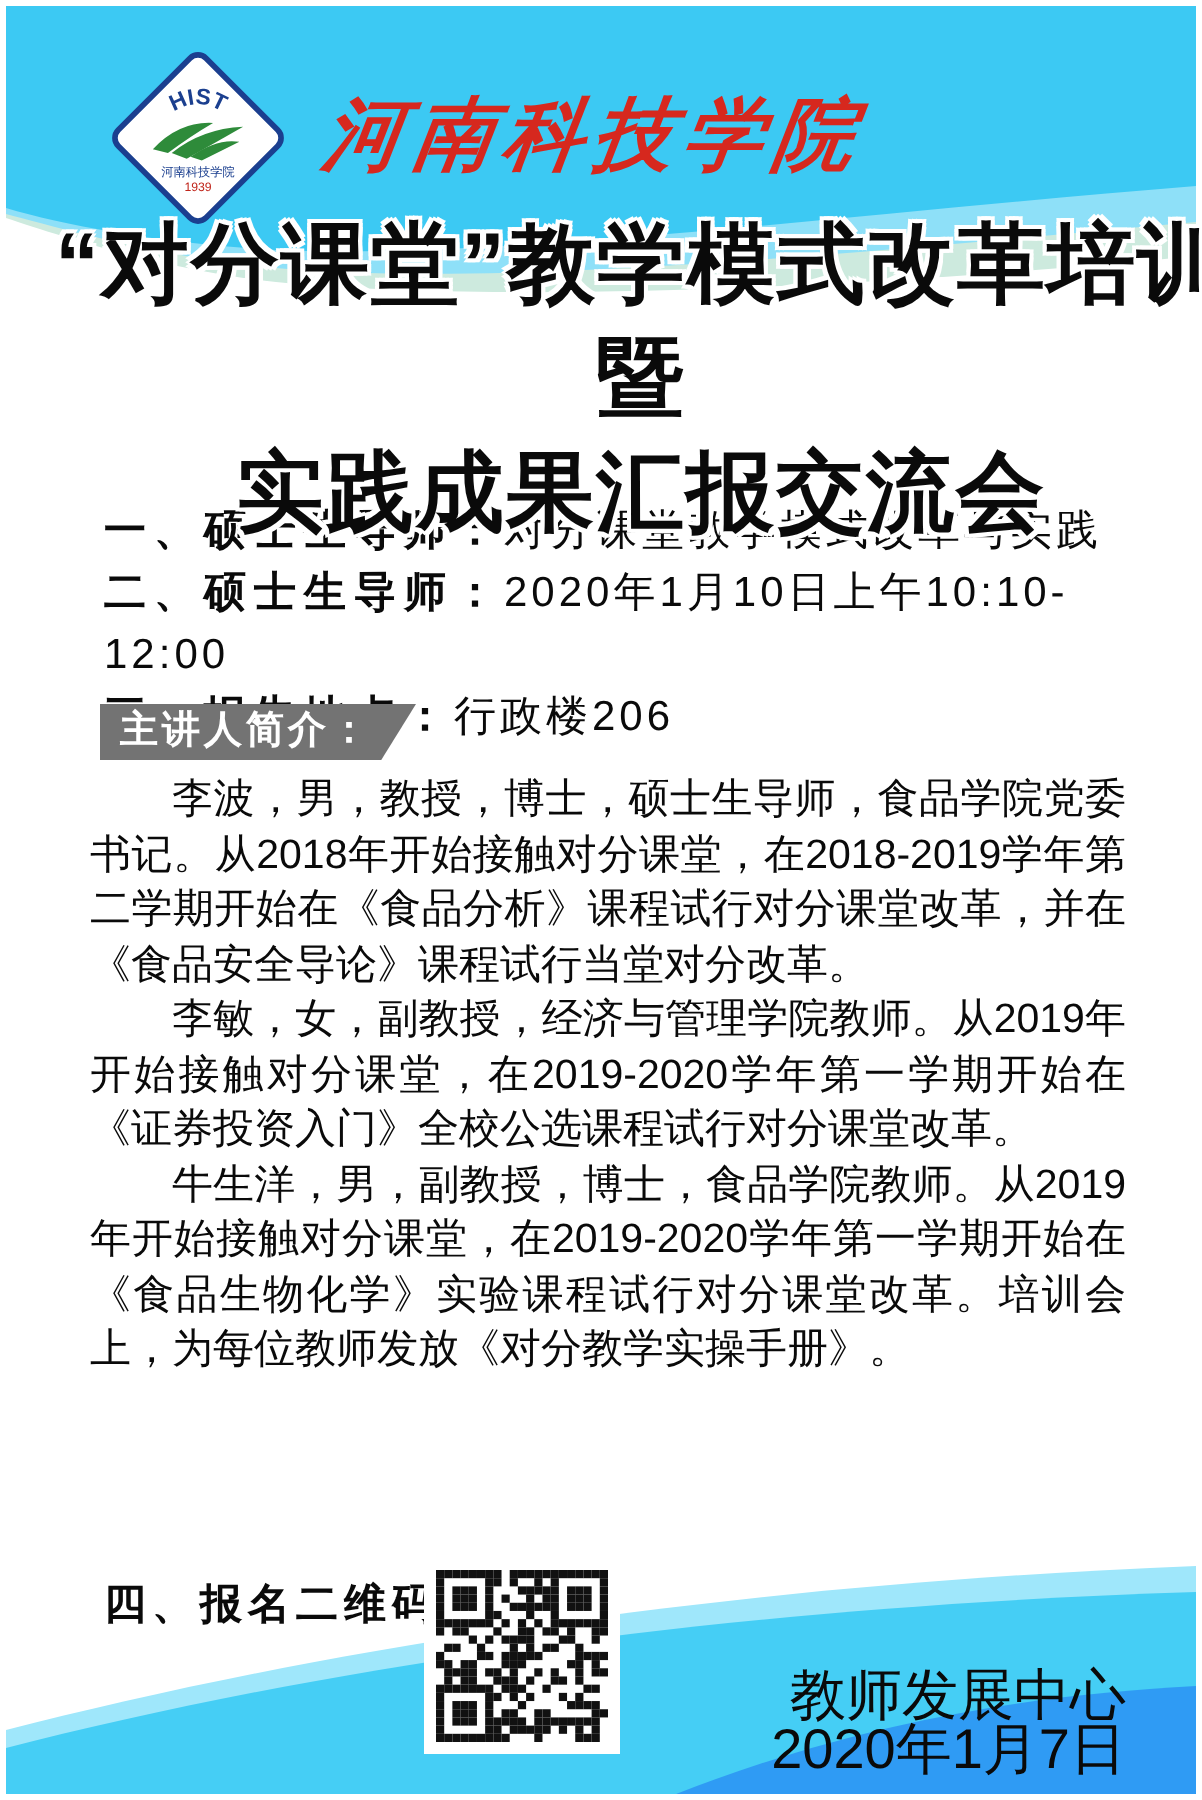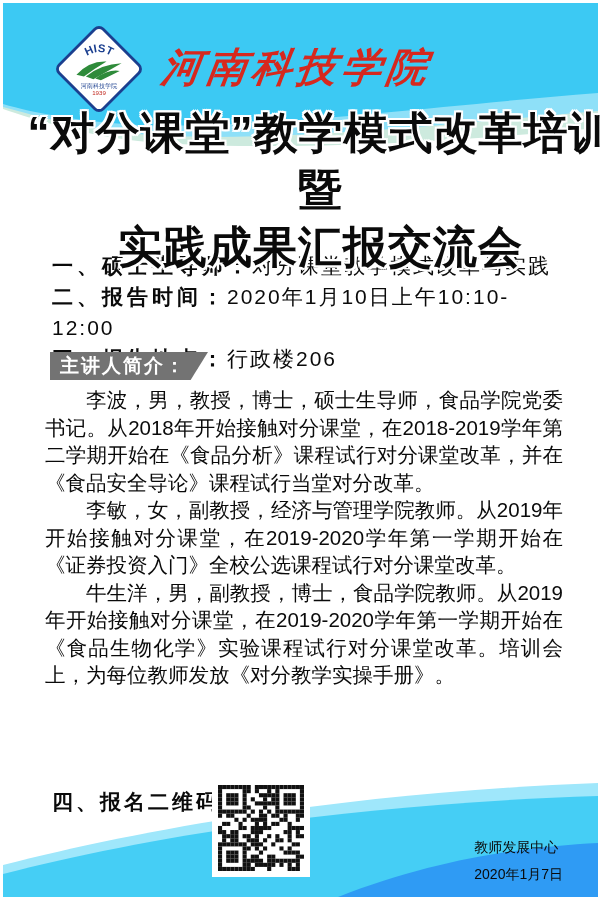--- a/index.html
+++ b/index.html
@@ -23,22 +23,22 @@
     font-weight:bold;font-size:19px;letter-spacing:2px;line-height:28px;height:28px;
     padding:0 22px 0 10px;clip-path:polygon(0 0,100% 0,89% 100%,0 100%);}
   .bios{position:absolute;top:386px;left:45px;right:38px;z-index:2;
     font-size:20.5px;line-height:27.5px;color:#0a0a0a;text-align:justify;}
   .bios p{margin:0;text-indent:2em;}
   .signup-label{position:absolute;top:788px;left:52px;z-index:2;font-weight:bold;
     font-size:21px;letter-spacing:3px;color:#0a0a0a;}
   .qr-box{position:absolute;top:779px;left:212px;width:98px;height:98px;z-index:2;
     background:#fff;display:flex;align-items:center;justify-content:center;}
   .qr-box svg{width:86px;height:86px;}
-  .footer{position:absolute;right:38px;bottom:12px;z-index:3;text-align:left;
-    font-size:14px;line-height:27px;color:#0a0a0a;}
+  .footer{position:absolute;right:38px;bottom:12px;z-index:3;text-align:right;
+    font-size:28px;line-height:27px;color:#0a0a0a;}
 </style>
 </head>
 <body>
 
 <div class="poster">
 
   <svg class="wave-top" viewBox="0 0 595 210" preserveAspectRatio="none" aria-hidden="true">
     <path d="M0,0 H595 V125 C430,141 250,149 135,138 C80,132 30,116 0,106 Z" fill="#cdeade"></path>
     <path d="M0,0 H595 V108 C430,123 250,141 135,131 C80,126 30,112 0,104 Z" fill="#8ee0f8"></path>
     <path d="M0,0 H595 V90 C430,103 250,127 135,122 C80,119 30,110 0,101 Z" fill="#3cc9f3"></path>
@@ -67,21 +67,21 @@
 
   <div class="uni-name">河南科技学院</div>
 
   <div class="title">
     <div>“对分课堂”教学模式改革培训暨</div>
     <div>实践成果汇报交流会</div>
   </div>
 
   <div class="details">
     <div><span class="dl">一、硕士生导师：</span><span class="dv">对分课堂教学模式改革与实践</span></div>
-    <div><span class="dl">二、报告时间：</span><span class="dv">2020年1月10日上午10:10-12:00</span></div>
+    <div><span class="dl">二、硕士生导师：</span><span class="dv">2020年1月10日上午10:10-12:00</span></div>
     <div><span class="dl">三、报告地点：</span><span class="dv">行政楼206</span></div>
   </div>
 
   <div class="badge">主讲人简介：</div>
 
   <div class="bios">
     <p>李波，男，教授，博士，硕士生导师，食品学院党委书记。从2018年开始接触对分课堂，在2018-2019学年第二学期开始在《食品分析》课程试行对分课堂改革，并在《食品安全导论》课程试行当堂对分改革。</p>
     <p>李敏，女，副教授，经济与管理学院教师。从2019年开始接触对分课堂，在2019-2020学年第一学期开始在《证券投资入门》全校公选课程试行对分课堂改革。</p>
     <p>牛生洋，男，副教授，博士，食品学院教师。从2019年开始接触对分课堂，在2019-2020学年第一学期开始在《食品生物化学》实验课程试行对分课堂改革。培训会上，为每位教师发放《对分教学实操手册》。</p>
   </div>

